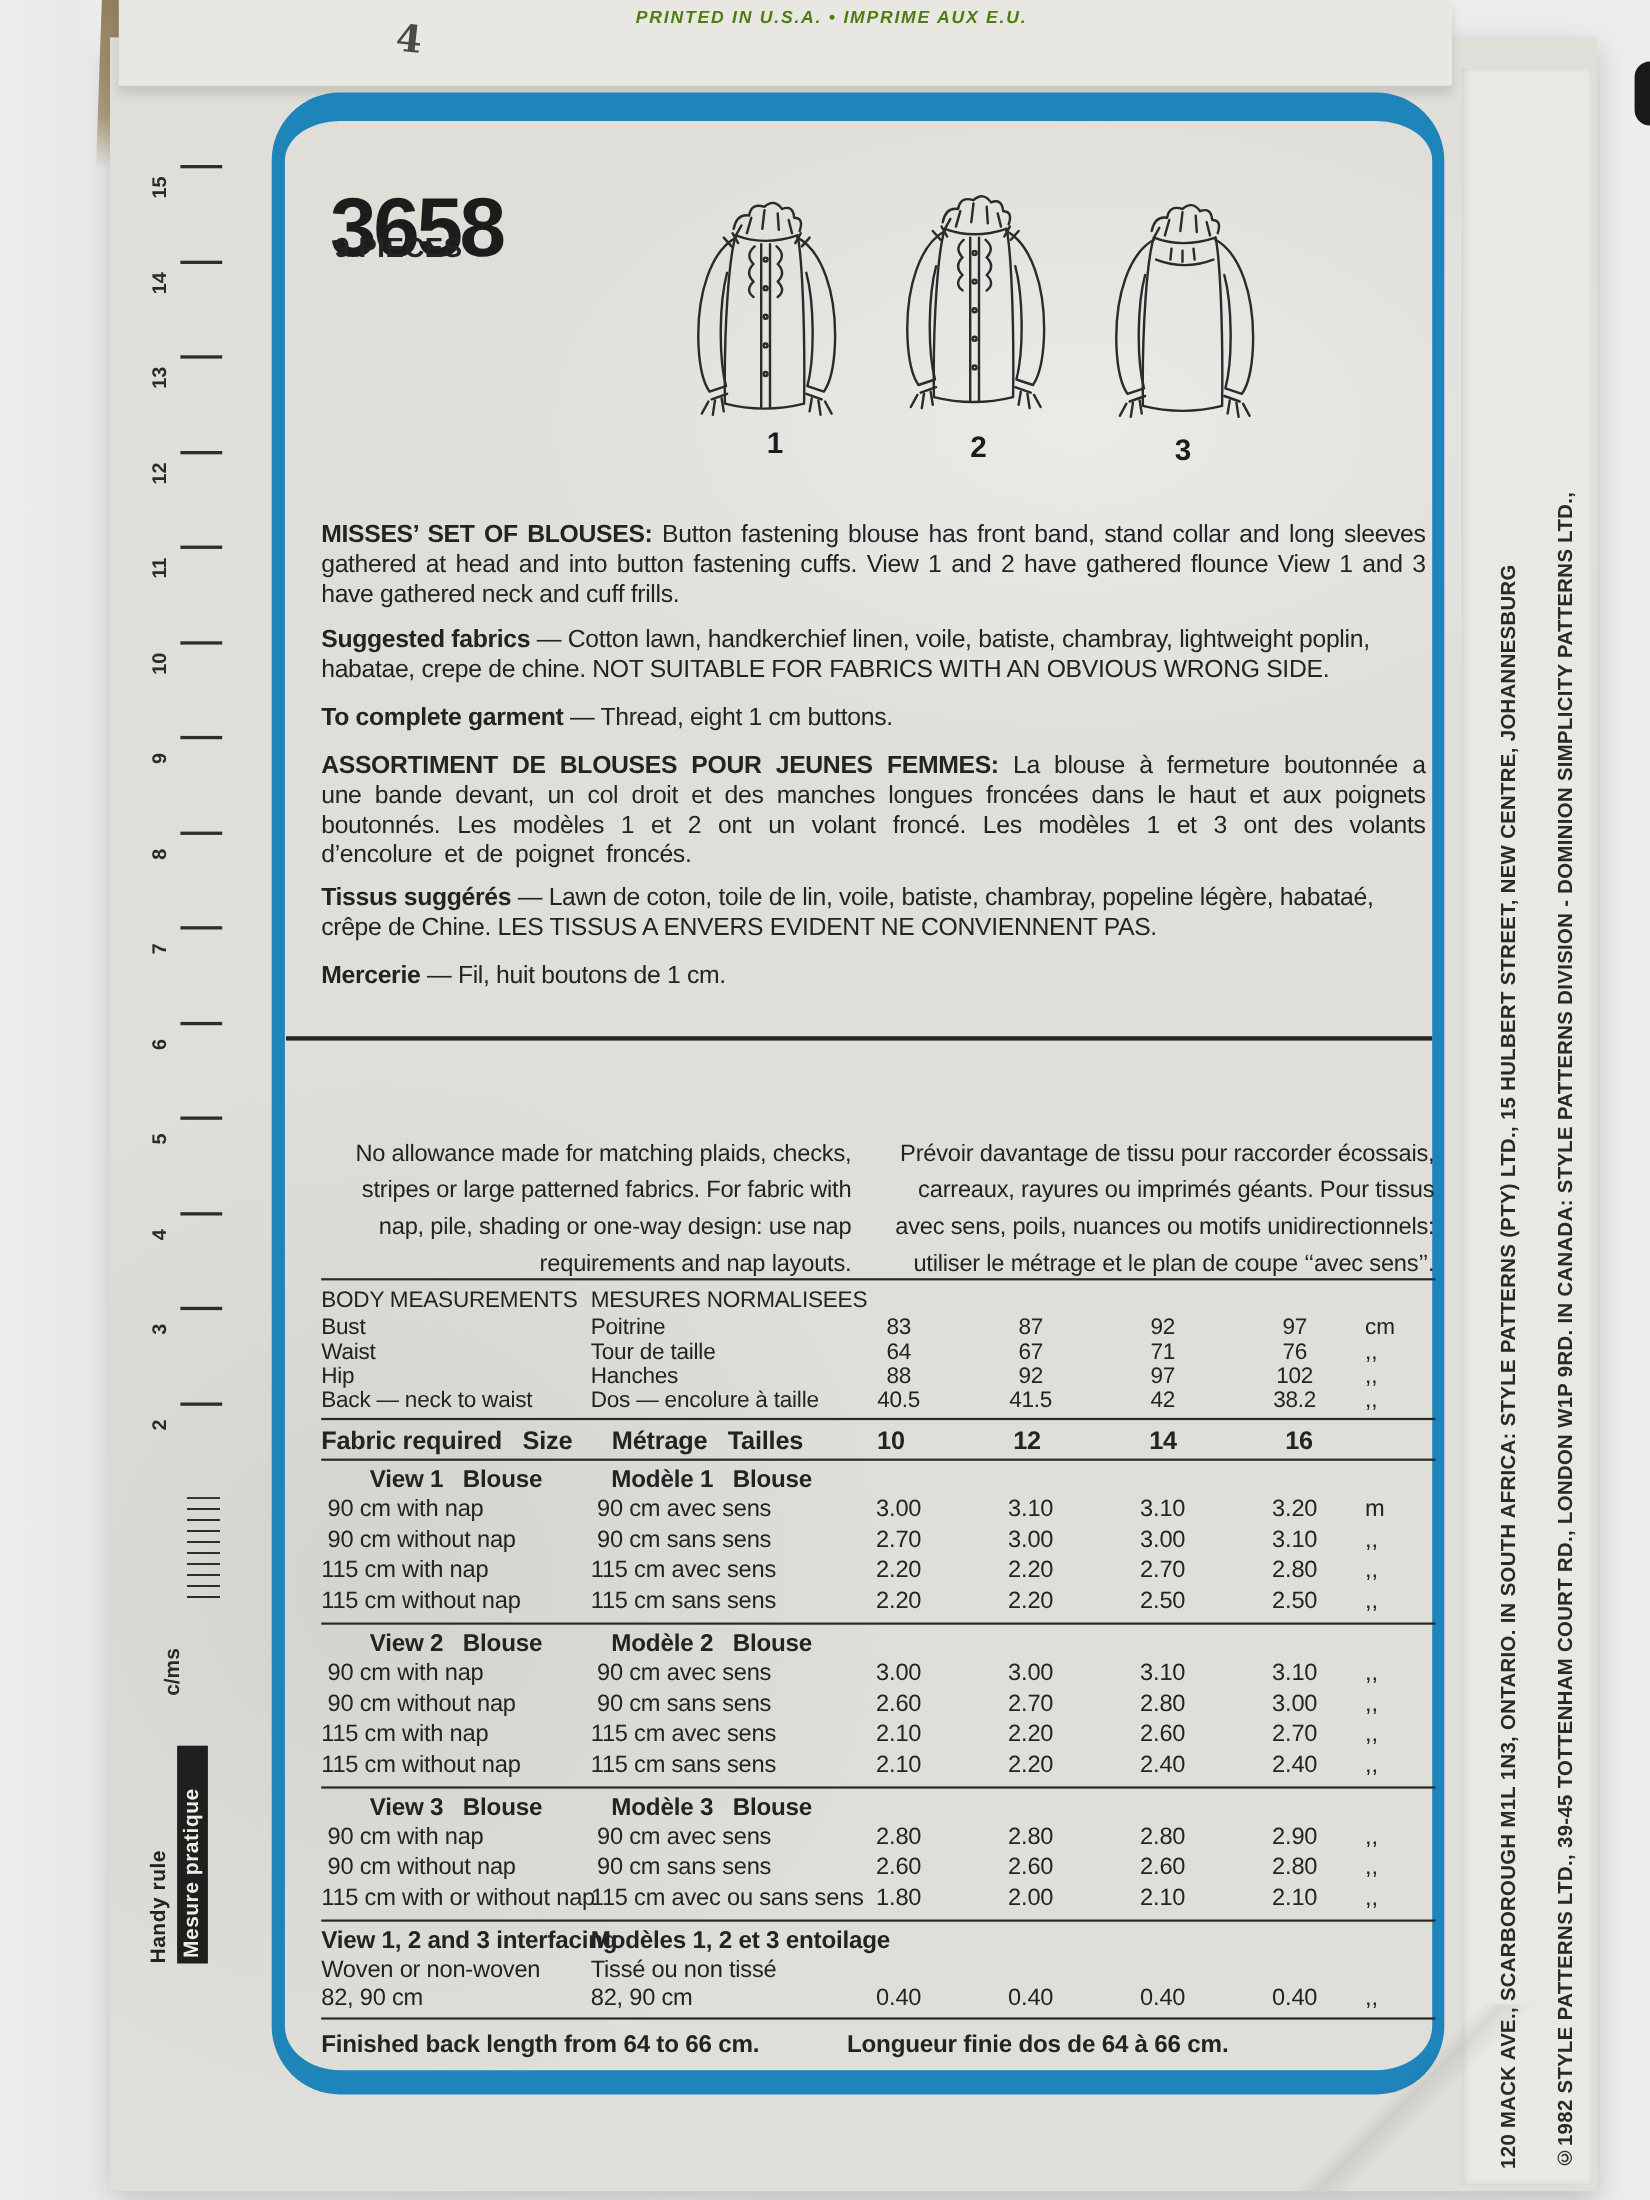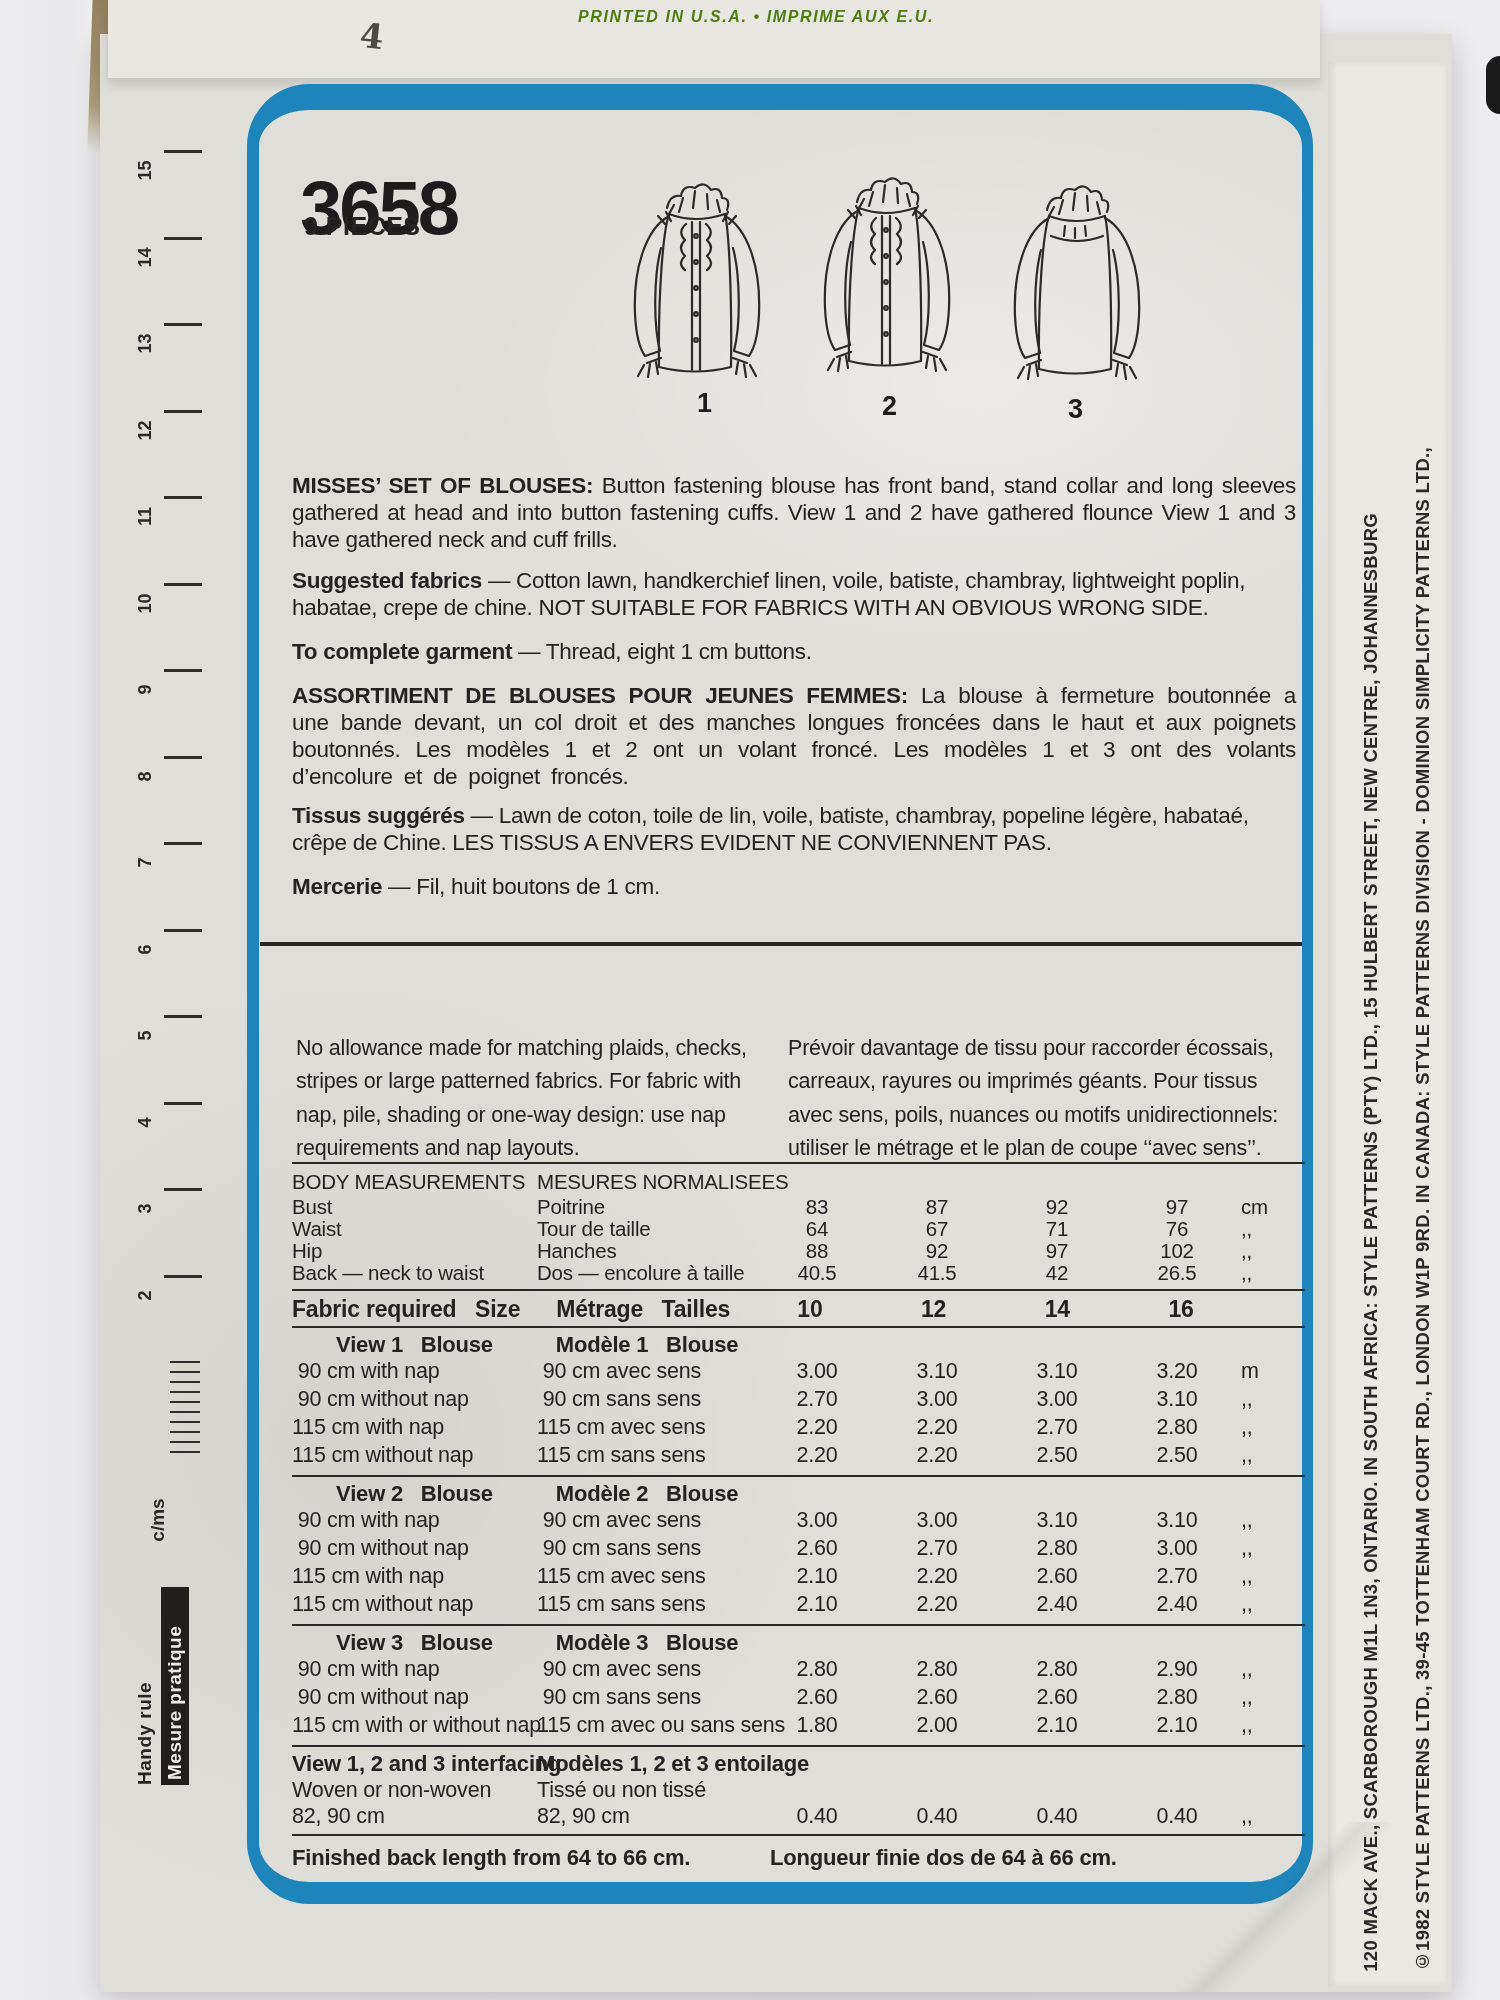--- a/index.html
+++ b/index.html
@@ -39,21 +39,21 @@
 
   .copy{position:absolute;left:192px;top:438px;width:1004px;}
   .copy p{margin:0;font-size:22.5px;line-height:1.2;letter-spacing:-.3px;}
   .copy .g1{margin-top:14px;} .copy .g2{margin-top:17px;} .copy .g3{margin-top:12px;}
   .jst{text-align:justify;}
   .fr-main{word-spacing:5px;}
 
   .thick-rule{position:absolute;left:160px;top:908px;width:1042px;height:4px;background:#272526;}
 
   .notes{position:absolute;left:196px;top:998px;width:1008px;display:flex;}
-  .notes p{margin:0;font-size:21.5px;line-height:1.55;letter-spacing:-.2px;}
+  .notes p{margin:0;font-size:21.5px;line-height:1.55;letter-spacing:-.2px;text-align:right;}
   .notes .n-en{width:478px;}
   .notes .n-fr{margin-left:14px;width:516px;}
 
   .sheet{position:absolute;left:192px;top:1128px;width:1013px;font-size:21.5px;letter-spacing:-.2px;}
   .rule{height:2px;background:#2a2829;}
   .rule.mt{margin-top:4px;} .rule.mt6{margin-top:6px;}
   .trow{display:flex;white-space:pre;align-items:baseline;}
   .c-en{width:245px;} .c-fr{width:220px;}
   .c-v{width:120px;text-align:center;} .c-u{width:55px;padding-left:4px;}
   .head-row{height:25px;margin-top:6px;font-size:20.5px;}
@@ -185,21 +185,21 @@
       <div class="trow mrow">
         <span class="c-en">Bust</span><span class="c-fr">Poitrine</span><span class="c-v">83</span><span class="c-v">87</span><span class="c-v">92</span><span class="c-v">97</span><span class="c-u">cm</span>
       </div>
       <div class="trow mrow">
         <span class="c-en">Waist</span><span class="c-fr">Tour de taille</span><span class="c-v">64</span><span class="c-v">67</span><span class="c-v">71</span><span class="c-v">76</span><span class="c-u">,,</span>
       </div>
       <div class="trow mrow">
         <span class="c-en">Hip</span><span class="c-fr">Hanches</span><span class="c-v">88</span><span class="c-v">92</span><span class="c-v">97</span><span class="c-v">102</span><span class="c-u">,,</span>
       </div>
       <div class="trow mrow">
-        <span class="c-en">Back — neck to waist</span><span class="c-fr">Dos — encolure à taille</span><span class="c-v">40.5</span><span class="c-v">41.5</span><span class="c-v">42</span><span class="c-v">26.5</span><span class="c-u">,,</span>
+        <span class="c-en">Back — neck to waist</span><span class="c-fr">Dos — encolure à taille</span><span class="c-v">40.5</span><span class="c-v">41.5</span><span class="c-v">42</span><span class="c-v">38.2</span><span class="c-u">,,</span>
       </div>
 
       <div class="rule mt6"></div>
 
       <div class="trow size-row">
         <span class="c-en">Fabric required   Size</span><span class="c-fr">Métrage   Tailles</span><span class="c-v">10</span><span class="c-v">12</span><span class="c-v">14</span><span class="c-v">16</span><span class="c-u"></span>
       </div>
 
       <div class="rule"></div>
 

